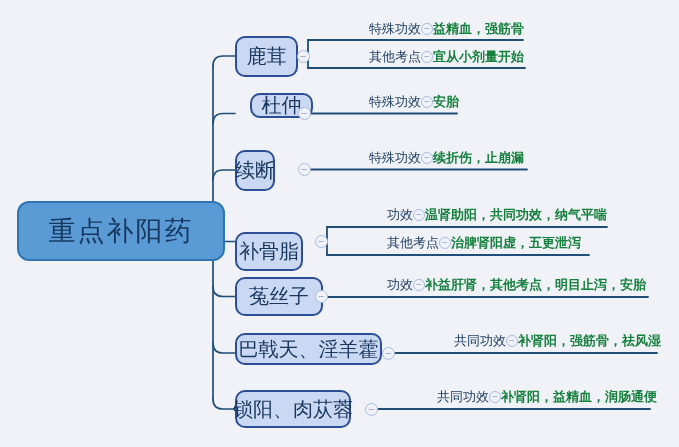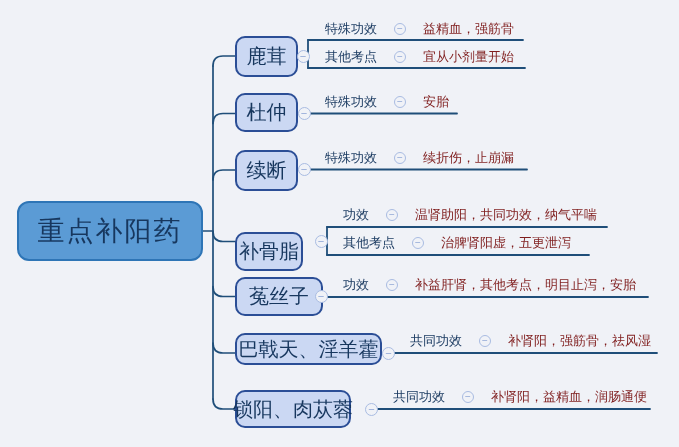--- a/index.html
+++ b/index.html
@@ -3,48 +3,48 @@
 <meta charset="utf-8">
 <style>
   html,body{margin:0;padding:0;}
   body{font-family:"Liberation Sans",sans-serif;}
   .stage{
     position:relative;width:679px;height:447px;
     background:#F0F2F7;overflow:hidden;
   }
   .wires{position:absolute;left:0;top:0;}
   .central-topic{
-    position:absolute;left:17px;top:201px;width:186px;height:60px;
+    position:absolute;left:17px;top:201px;width:208px;height:60px;
     background:#5B9BD5;border:2px solid #2E75B6;border-radius:12px;
     box-sizing:border-box;display:flex;align-items:center;justify-content:center;
     color:#17375E;font-size:27px;letter-spacing:2px;white-space:nowrap;
   }
   .topic{
     position:absolute;background:#CBD8F3;border:2px solid #2B4E96;border-radius:10px;
     box-sizing:border-box;display:flex;align-items:center;justify-content:center;
     color:#17375E;font-size:20px;white-space:nowrap;
   }
   .collapse{
     position:absolute;width:13px;height:13px;border:1px solid #A9BCE2;border-radius:50%;
     box-sizing:border-box;background:#F0F2F7;color:#8FA6D6;
     display:flex;align-items:center;justify-content:center;
     font-size:11px;line-height:1;user-select:none;
   }
   .attr-row{
-    position:absolute;height:18px;display:flex;align-items:center;gap:17px;
-    color:#17375E;font-size:13px;white-space:nowrap;
+    position:absolute;height:18px;display:flex;align-items:center;gap:0;
+    color:#17375E;font-size:13px;white-space:nowrap;margin-left:44px;
   }
   .attr-row .row-collapse{
     width:12px;height:12px;border:1px solid #A9BCE2;border-radius:50%;
     box-sizing:border-box;background:#F0F2F7;color:#8FA6D6;
     display:flex;align-items:center;justify-content:center;font-size:10px;line-height:1;
     flex:0 0 auto;
   }
   .attr-label{color:#17375E;}
-  .attr-value{color:#7f1d1d;}
+  .attr-value{color:#15803d;font-weight:bold;}
 </style>
 </head>
 <body>
 
 <div class="stage">
 
   <svg class="wires" width="679" height="447" viewBox="0 0 679 447">
     <g stroke="#1F4E79" stroke-width="1.7" fill="none" stroke-linecap="round">
       <path d="M203,231 H213"></path>
       <path d="M213,66 V399"></path>
@@ -67,22 +67,22 @@
       <path d="M327,227 V255"></path>
       <path d="M327,297 H648"></path>
       <path d="M394,353 H657"></path>
       <path d="M377,409 H650"></path>
     </g>
   </svg>
 
   <div class="central-topic">重点补阳药</div>
 
   <div class="topic" style="left:235px;top:36px;width:63px;height:41px;">鹿茸</div>
-  <div class="topic" style="left:235px;top:93px;width:63px;height:39px;">杜仲</div>
-  <div class="topic" style="left:235px;top:150px;width:63px;height:41px;">续断</div>
+  <div class="topic" style="left:250px;top:93px;width:63px;height:25px;">杜仲</div>
+  <div class="topic" style="left:235px;top:150px;width:40px;height:41px;">续断</div>
   <div class="topic" style="left:235px;top:232px;width:68px;height:39px;">补骨脂</div>
   <div class="topic" style="left:235px;top:277px;width:88px;height:39px;">菟丝子</div>
   <div class="topic" style="left:235px;top:333px;width:147px;height:32px;">巴戟天、淫羊藿</div>
   <div class="topic" style="left:235px;top:390px;width:116px;height:38px;">锁阳、肉苁蓉</div>
 
   <div class="collapse" style="left:296.5px;top:50px;">−</div>
   <div class="collapse" style="left:297.5px;top:107px;">−</div>
   <div class="collapse" style="left:297.5px;top:163px;">−</div>
   <div class="collapse" style="left:314.5px;top:234.5px;">−</div>
   <div class="collapse" style="left:314.5px;top:290px;">−</div>

